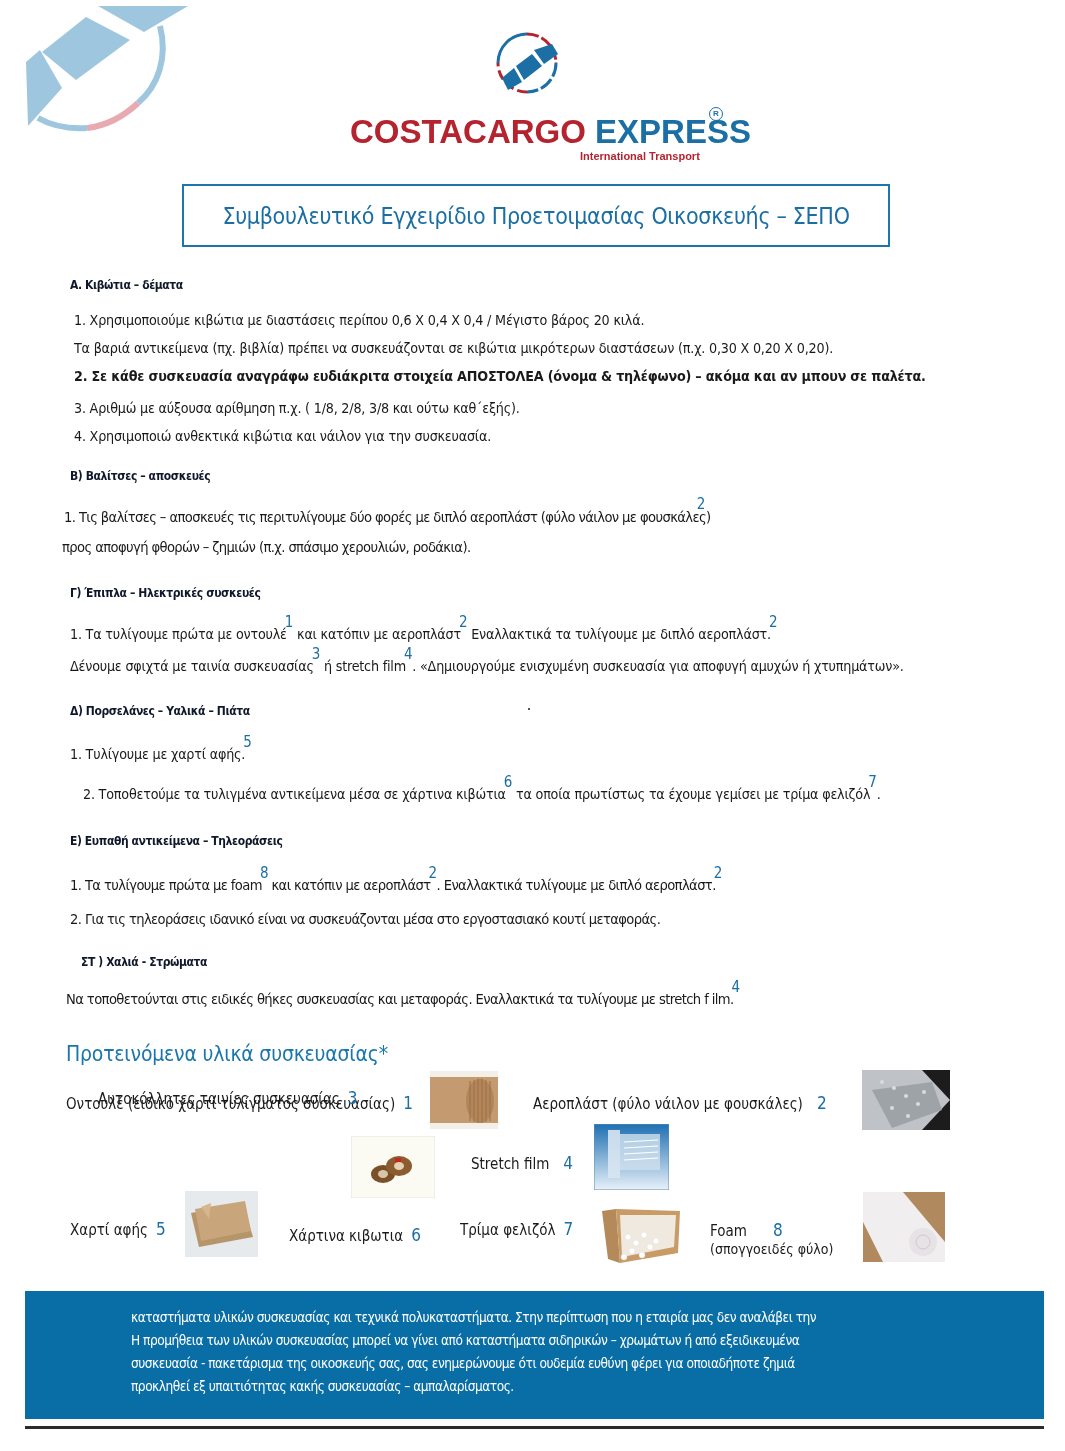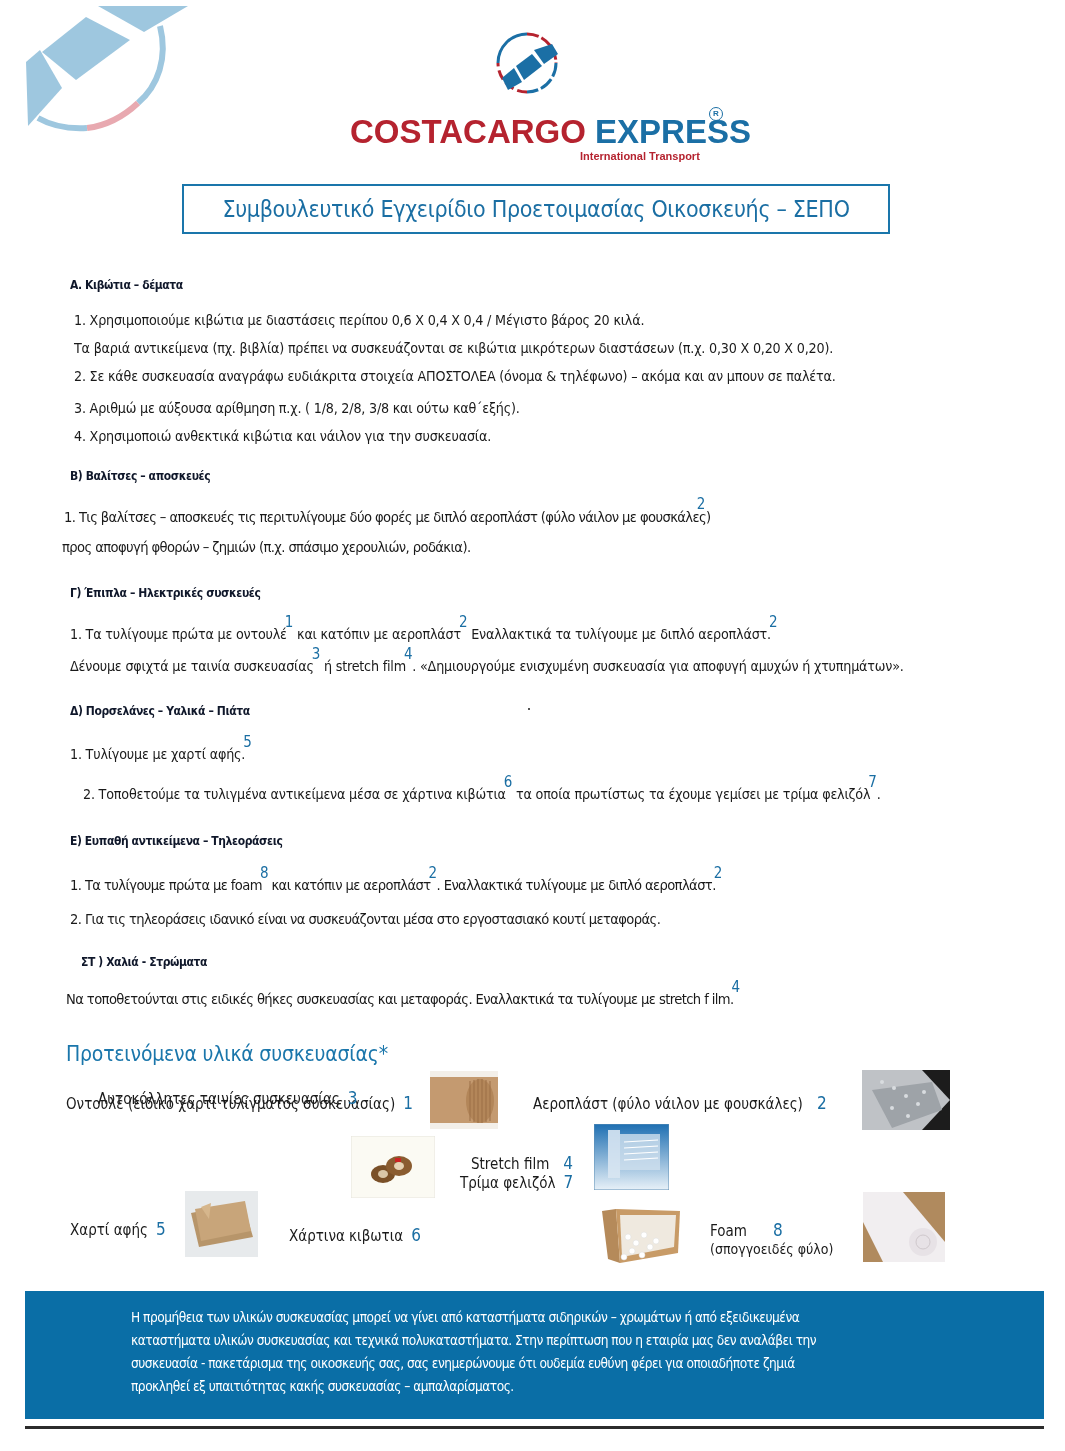--- a/index.html
+++ b/index.html
@@ -6,21 +6,21 @@
   body { width:1065px; height:1451px; position:relative; overflow:hidden;
          font-family:"DejaVu Sans Condensed","DejaVu Sans", sans-serif; color:#1a1a1a; }
   .abs { position:absolute; }
   .deco { left:0; top:0; width:200px; height:140px; }
   .logo-mark { left:494px; top:30px; width:66px; height:66px; }
   .brand { left:350px; top:113px; font-family:"Liberation Sans", sans-serif; font-weight:bold; font-size:33px; letter-spacing:0px; white-space:nowrap; }
   .brand .red { color:#b5232f; }
   .brand .blue { color:#1b6fa5; }
   .reg { left:709px; top:107px; width:12px; height:12px; border:1.3px solid #1b6fa5; border-radius:50%; font-size:8px; color:#1b6fa5; text-align:center; line-height:12px; font-family:"Liberation Sans", sans-serif; font-weight:bold; }
   .tagline { left:580px; top:150px; font-family:"Liberation Sans", sans-serif; font-weight:bold; color:#b5232f; font-size:11px; white-space:nowrap; }
-  .title-box { left:182px; top:184px; width:708px; height:50px; border:2px solid #1a76ab; box-sizing:border-box; display:flex; align-items:center; justify-content:center; }
+  .title-box { left:182px; top:184px; width:708px; height:63px; border:2px solid #1a76ab; box-sizing:border-box; display:flex; align-items:center; justify-content:center; }
   .title-box span { color:#1a6ea3; font-size:23px; white-space:nowrap; letter-spacing:-0.3px; }
   .sec-h { font-weight:bold; font-size:12px; white-space:nowrap; letter-spacing:-0.4px; color:#0f172a; }
   .line { font-size:14.2px; white-space:nowrap; letter-spacing:-0.2px; color:#1a1a1a; }
   .cond { letter-spacing:-0.6px; font-size:14.6px; }
   sup, .sup { color:#1a6ea3; font-size:15px; position:relative; top:-12px; vertical-align:baseline; margin:0 0 0 -2px; line-height:0; }
   .mat-h { left:66px; top:1042px; color:#1a76ab; font-size:21px; white-space:nowrap; letter-spacing:-0.2px; }
   .mat-label { font-size:15px; white-space:nowrap; color:#1a1a1a; }
   .mat-num { color:#1a6ea3; font-size:17px; margin-left:8px; }
   .thumb { overflow:hidden; }
   .footer { left:25px; top:1291px; width:1019px; height:128px; background:#0a6ea6; }
@@ -58,21 +58,21 @@
 <div class="abs reg">R</div>
 <div class="abs tagline">International Transport</div>
 
 <div class="abs title-box">
   <span>Συμβουλευτικό Εγχειρίδιο Προετοιμασίας Οικοσκευής  –  ΣΕΠΟ</span>
 </div>
 
 <div class="abs sec-h" style="left:70px; top:278px;">Α. Κιβώτια  –  δέματα</div>
 <div class="abs line" style="left:74px; top:312px;">1.  Χρησιμοποιούμε κιβώτια με διαστάσεις περίπου 0,6 Χ 0,4 Χ 0,4 / Μέγιστο βάρος 20 κιλά.</div>
 <div class="abs line" style="left:74px; top:340px;">Τα βαριά αντικείμενα (πχ. βιβλία) πρέπει να συσκευάζονται σε κιβώτια μικρότερων  διαστάσεων (π.χ. 0,30 Χ 0,20 Χ 0,20).</div>
-<div class="abs line" style="left:74px; top:368px;">2.  Σε κάθε συσκευασία αναγράφω ευδιάκριτα στοιχεία ΑΠΟΣΤΟΛΕΑ (όνομα &amp; τηλέφωνο) –  ακόμα και αν μπουν σε παλέτα.</div>
+<div class="abs line" style="left:74px; top:368px;font-weight:bold;">2.  Σε κάθε συσκευασία αναγράφω ευδιάκριτα στοιχεία ΑΠΟΣΤΟΛΕΑ (όνομα &amp; τηλέφωνο) –  ακόμα και αν μπουν σε παλέτα.</div>
 <div class="abs line" style="left:74px; top:400px;">3.  Αριθμώ με αύξουσα αρίθμηση π.χ. ( 1/8, 2/8, 3/8 και ούτω καθ΄εξής).</div>
 <div class="abs line" style="left:74px; top:428px;">4.  Χρησιμοποιώ ανθεκτικά κιβώτια και νάιλον για την  συσκευασία.</div>
 
 <div class="abs sec-h" style="left:70px; top:469px;">Β) Βαλίτσες  – αποσκευές</div>
 <div class="abs line cond" style="left:64px; top:508px;"><span>1. Τις βαλίτσες – αποσκευές τις περιτυλίγουμε δύο φορές με διπλό αεροπλάστ (φύλο νάιλον με  φουσκάλες)</span><span class="sup" style="margin-left:-14px; top:-13px;">2</span></div>
 <div class="abs line cond" style="left:62px; top:538px;">προς αποφυγή φθορών –  ζημιών (π.χ. σπάσιμο χερουλιών, ροδάκια).</div>
 
 <div class="abs sec-h" style="left:70px; top:586px;">Γ) Έπιπλα  – Ηλεκτρικές συσκευές</div>
 <div class="abs line" style="left:70px; top:626px;"><span>1. Τα τυλίγουμε πρώτα με οντουλέ</span><span class="sup">1</span><span> και κατόπιν με αεροπλάστ</span><span class="sup">2</span><span>  Εναλλακτικά τα τυλίγουμε με διπλό αεροπλάστ.</span><span class="sup">2</span></div>
 <div class="abs line" style="left:70px; top:658px;"><span>Δένουμε σφιχτά με ταινία συσκευασίας</span><span class="sup">3</span><span> ή stretch film</span><span class="sup">4</span><span>. «Δημιουργούμε ενισχυμένη συσκευασία για αποφυγή αμυχών ή χτυπημάτων».</span></div>
@@ -154,21 +154,21 @@
 <div class="abs mat-label" style="left:70px; top:1219px;"><span>Χαρτί αφής</span><span class="mat-num">5</span></div>
 <svg class="abs thumb" style="left:185px; top:1191px; width:73px; height:66px;" viewBox="0 0 73 66">
   <rect width="73" height="66" fill="#e7eaec"></rect>
   <polygon points="6,22 58,12 68,46 14,56" fill="#b7956a"></polygon>
   <polygon points="10,18 60,10 66,40 16,50" fill="#c8a57a"></polygon>
   <polygon points="16,16 26,12 24,28" fill="#d6b68c"></polygon>
 </svg>
 
 <div class="abs mat-label" style="left:289px; top:1225px;"><span>Χάρτινα κιβωτια</span><span class="mat-num">6</span></div>
 
-<div class="abs mat-label" style="left:460px; top:1172px;"><span>Τρίμα φελιζόλ</span><span class="mat-num">7</span></div>
+<div class="abs mat-label" style="left:460px; top:1219px;"><span>Τρίμα φελιζόλ</span><span class="mat-num">7</span></div>
 <svg class="abs thumb" style="left:598px; top:1197px; width:88px; height:70px;" viewBox="0 0 88 70">
   <rect width="88" height="70" fill="#ffffff"></rect>
   <polygon points="4,14 10,62 22,66 18,12" fill="#b58a5a"></polygon>
   <polygon points="18,12 22,66 80,56 82,14" fill="#c89b67"></polygon>
   <polygon points="22,18 78,18 76,50 24,60" fill="#efe9df"></polygon>
   <g fill="#ffffff" stroke="#ddd" stroke-width="0.5">
       <circle cx="30" cy="40" r="3"></circle>
       <circle cx="38" cy="46" r="3"></circle>
       <circle cx="46" cy="38" r="3"></circle>
       <circle cx="52" cy="50" r="3"></circle>
@@ -183,18 +183,18 @@
 <div class="abs mat-label" style="left:710px; top:1241px; font-size:14px;">(σπογγοειδές φύλο)</div>
 <svg class="abs thumb" style="left:863px; top:1192px; width:82px; height:70px;" viewBox="0 0 82 70">
   <rect width="82" height="70" fill="#b08a5e"></rect>
   <polygon points="0,0 40,0 82,50 82,70 20,70 0,30" fill="#f1eef0"></polygon>
   <ellipse cx="60" cy="50" rx="14" ry="14" fill="#e7e2e6"></ellipse>
   <ellipse cx="60" cy="50" rx="7" ry="7" fill="none" stroke="#cfc8cc"></ellipse>
 </svg>
 
 <div class="abs footer"></div>
 <div class="abs footer-text">
+  <p>καταστήματα υλικών συσκευασίας και τεχνικά πολυκαταστήματα. Στην περίπτωση που η εταιρία μας δεν αναλάβει την</p>
   <p>Η προμήθεια των υλικών συσκευασίας μπορεί να γίνει από καταστήματα σιδηρικών –  χρωμάτων ή από εξειδικευμένα</p>
-  <p>καταστήματα υλικών συσκευασίας και τεχνικά πολυκαταστήματα. Στην περίπτωση που η εταιρία μας δεν αναλάβει την</p>
   <p>συσκευασία  - πακετάρισμα της οικοσκευής σας, σας ενημερώνουμε ότι ουδεμία ευθύνη φέρει για οποιαδήποτε ζημιά</p>
   <p>προκληθεί εξ υπαιτιότητας κακής συσκευασίας – αμπαλαρίσματος.</p>
 </div>
 <div class="abs bottom-rule"></div>
 
 </body></html>

